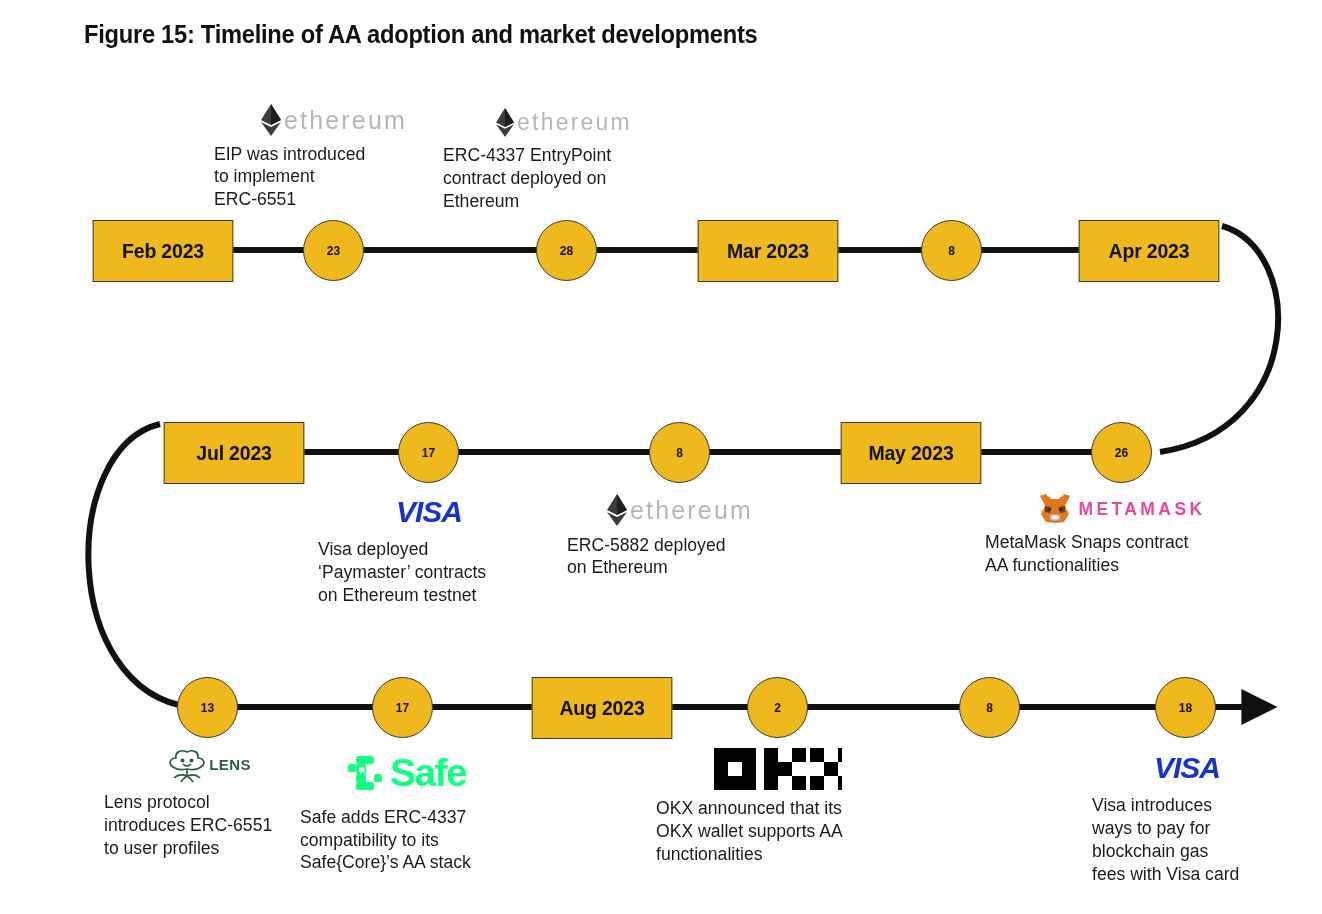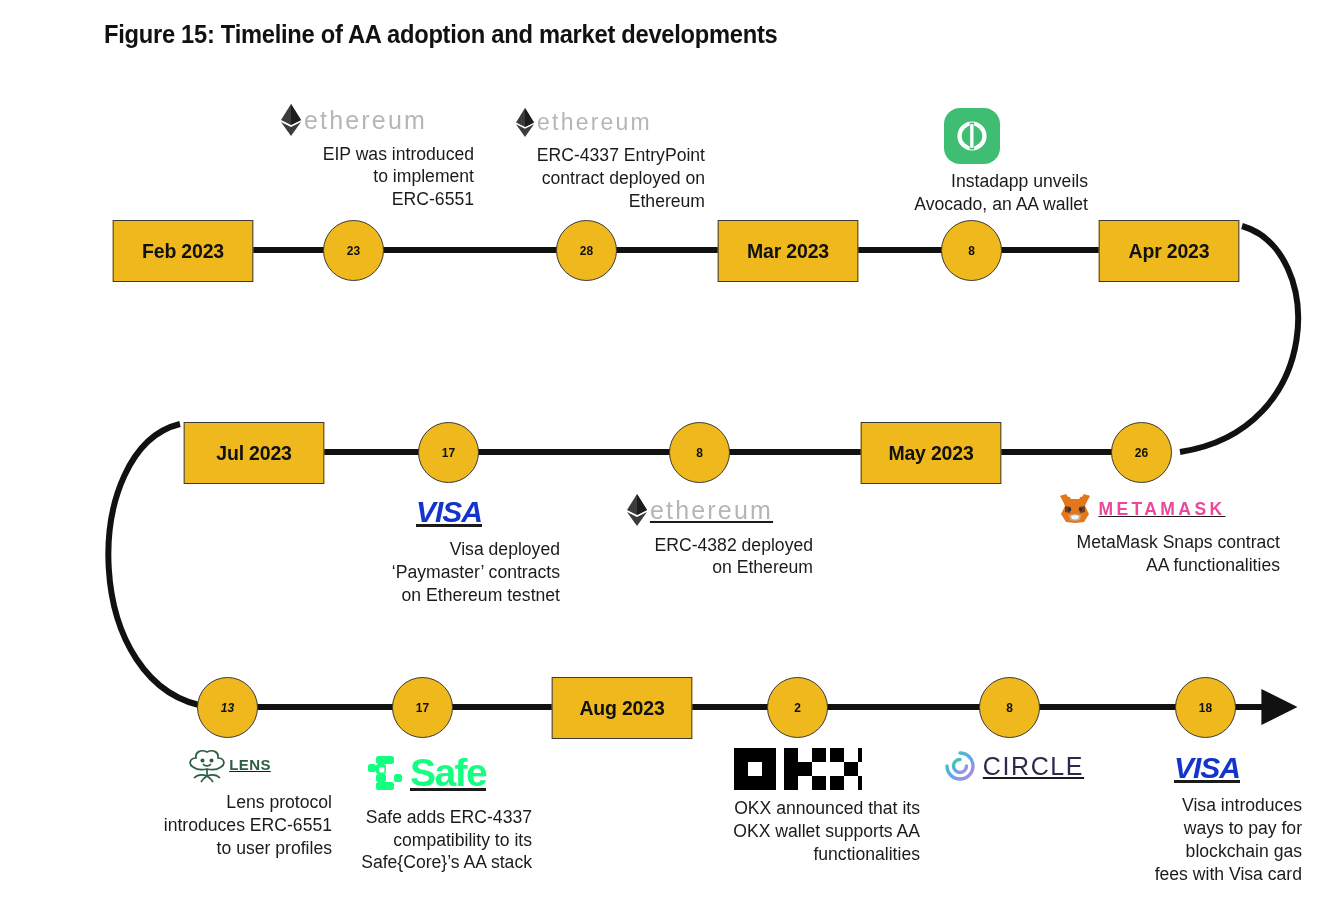--- a/index.html
+++ b/index.html
@@ -2,21 +2,21 @@
 <html><head>
 <meta charset="utf-8">
 <style>
   * { box-sizing: border-box; margin: 0; padding: 0; }
   html, body {
     width: 1322px; height: 914px;
     background: #ffffff;
     font-family: "Liberation Sans", sans-serif;
     overflow: hidden;
   }
-  #stage { position: relative; width: 1228px; height: 914px; margin-left: 20px; }
+  #stage { position: relative; width: 1228px; height: 914px; }
 
   
   .fig-title {
     position: absolute; left: 84px; top: 20px;
     font-size: 25.5px; font-weight: bold; color: #111111;
     letter-spacing: -0.3px;
     transform: scaleX(0.93); transform-origin: left top;
     white-space: nowrap;
   }
 
@@ -38,31 +38,31 @@
     transform: scaleX(0.95);
   }
   .node.day {
     width: 61px; height: 61px; border-radius: 50%;
     font-size: 12px;
   }
 
   
   .cap {
     position: absolute;
-    text-align: right;
+    text-align: left;
     font-size: 17.6px;
     line-height: 1.30;
     color: #1b1b1b;
     z-index: 2;
   }
   .cap .logo-slot {
     display: flex; align-items: center; justify-content: center;
     margin-bottom: 6px;
   }
-  .cap.below .logo-slot { margin-bottom: 7px; text-decoration: underline; }
+  .cap.below .logo-slot { margin-bottom: 7px; }
   .cap .txt { white-space: pre-line; }
 
   
   .logo { display: inline-flex; align-items: center; }
 
   
   .eth-word {
     font-size: 25px; color: #b6b6b6; letter-spacing: 2.2px;
     margin-left: 3px; font-weight: 300;
   }
@@ -171,33 +171,20 @@
           <path d="M10 23 L20 18 L10 32 L0 18 Z" fill="#3C3C3B"></path>
         </svg>
         <span class="eth-word" style="font-size:23px;">ethereum</span>
       </span>
     </div>
     <div class="txt">ERC-4337 EntryPoint
 contract deployed on
 Ethereum</div>
   </div>
 
-  <div class="cap above" style="left:836px; top:108px; width:232px;">
-    <div class="logo-slot">
-      <span class="instadapp-sq">
-        <svg width="34" height="34" viewBox="0 0 34 34">
-          <circle cx="17" cy="17" r="12.5" fill="none" stroke="#ffffff" stroke-width="4.2"></circle>
-          <rect x="14.6" y="3.6" width="4.6" height="26.8" fill="#3FBE73"></rect>
-          <rect x="15.2" y="5.2" width="3.3" height="23.6" fill="#ffffff"></rect>
-        </svg>
-      </span>
-    </div>
-    <div class="txt">Instadapp unveils
-Avocado, an AA wallet</div>
-  </div>
 
   <div class="node month" style="left:160px; top:422px;">
       <span>Jul 2023</span>
     </div>
   <div class="node day" style="left:398px; top:422px;">
       <span>17</span>
     </div>
   <div class="node day" style="left:649px; top:422px;">
       <span>8</span>
     </div>
@@ -221,21 +208,21 @@
     <div class="logo-slot">
       <span class="logo">
         <svg width="20" height="32" viewBox="0 0 20 32">
           <path d="M10 0 L20 16 L10 21 L0 16 Z" fill="#3C3C3B"></path>
           <path d="M10 0 L10 21 L20 16 Z" fill="#1d1d1b"></path>
           <path d="M10 23 L20 18 L10 32 L0 18 Z" fill="#3C3C3B"></path>
         </svg>
         <span class="eth-word">ethereum</span>
       </span>
     </div>
-    <div class="txt">ERC-4382 deployed
+    <div class="txt">ERC-5882 deployed
 on Ethereum</div>
   </div>
 
   <div class="cap below" style="left:985px; top:494px; width:275px;">
     <div class="logo-slot">
       <span class="logo">
         <svg width="32" height="30" viewBox="0 0 32 30">
           <path d="M2 2 L13 9 L11 3 Z" fill="#E2761B"></path>
           <path d="M30 2 L19 9 L21 3 Z" fill="#E2761B"></path>
           <path d="M1 2 L7 0 L13 9 L6 11 Z" fill="#E4761B"></path>
@@ -248,21 +235,21 @@
           <circle cx="10.5" cy="15.5" r="1.7" fill="#233447"></circle>
           <circle cx="21.5" cy="15.5" r="1.7" fill="#233447"></circle>
         </svg>
         <span class="mm-word">METAMASK</span>
       </span>
     </div>
     <div class="txt">MetaMask Snaps contract
 AA functionalities</div>
   </div>
 
-  <div class="node day" style="left:177px; top:677px;font-style:italic;">
+  <div class="node day" style="left:177px; top:677px;">
       <span>13</span>
     </div>
   <div class="node day" style="left:372px; top:677px;">
       <span>17</span>
     </div>
   <div class="node month" style="left:528px; top:677px;">
       <span>Aug 2023</span>
     </div>
   <div class="node day" style="left:747px; top:677px;">
       <span>2</span>
@@ -337,29 +324,20 @@
         </g>
         <rect x="14" y="14" width="14" height="14" fill="#ffffff"></rect>
       </svg>
     </div>
     <div class="txt">OKX announced that its
 OKX wallet supports AA
 functionalities</div>
   </div>
 
   <div class="cap below" style="left:880px; top:750px; width:228px;">
-    <div class="logo-slot">
-      <span class="logo">
-        <svg width="32" height="32" viewBox="0 0 32 32">
-          <path d="M16 3 A13 13 0 1 1 3 16" stroke="url(#circGrad)" stroke-width="3.4" fill="none" stroke-linecap="round"></path>
-          <path d="M16 9.5 A6.5 6.5 0 1 0 22.5 16" stroke="url(#circGrad)" stroke-width="3.4" fill="none" stroke-linecap="round"></path>
-        </svg>
-        <span class="circle-word">CIRCLE</span>
-      </span>
-    </div>
   </div>
 
   <div class="cap below" style="left:1092px; top:748px; width:190px;">
     <div class="logo-slot">
       <span class="visa-word">VISA</span>
     </div>
     <div class="txt">Visa introduces
 ways to pay for
 blockchain gas
 fees with Visa card</div>

